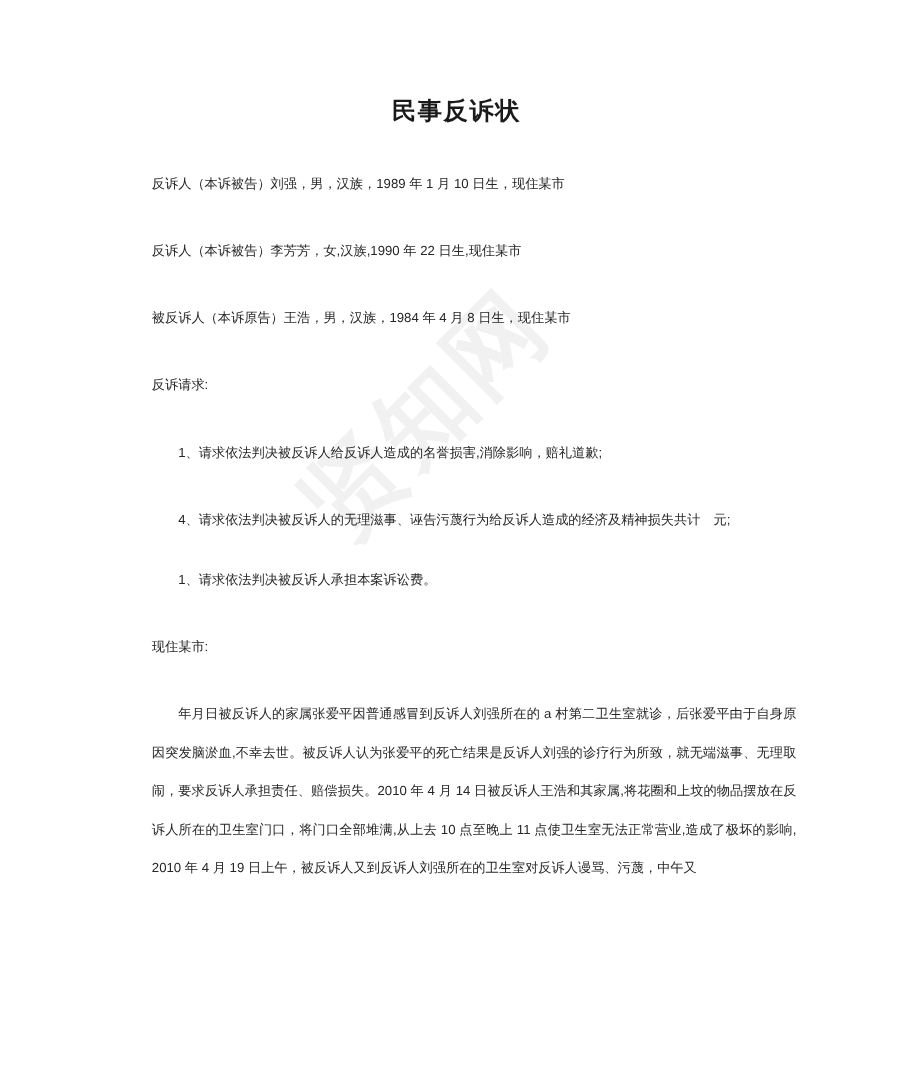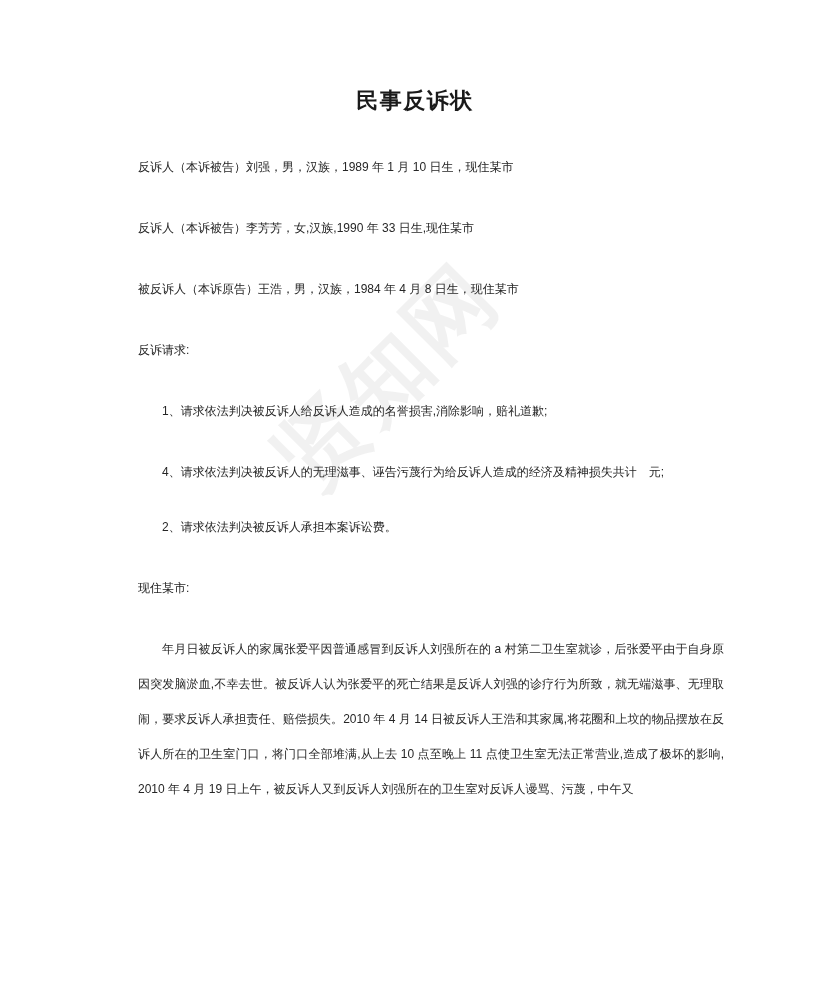--- a/index.html
+++ b/index.html
@@ -108,30 +108,30 @@
 </div>
 
 <div id="page">
 
   <div class="doc-title">民事反诉状</div>
 
   <div class="body-block">
 
     <p class="para spaced">反诉人（本诉被告）刘强，男，汉族，1989 年 1 月 10 日生，现住某市</p>
 
-    <p class="para spaced">反诉人（本诉被告）李芳芳，女,汉族,1990 年 33 日生,现住某市</p>
+    <p class="para spaced">反诉人（本诉被告）李芳芳，女,汉族,1990 年 22 日生,现住某市</p>
 
     <p class="para spaced">被反诉人（本诉原告）王浩，男，汉族，1984 年 4 月 8 日生，现住某市</p>
 
     <p class="para spaced">反诉请求:</p>
 
     <p class="para indent2 item">1、请求依法判决被反诉人给反诉人造成的名誉损害,消除影响，赔礼道歉;</p>
 
     <p class="para indent2 item-tight">4、请求依法判决被反诉人的无理滋事、诬告污蔑行为给反诉人造成的经济及精神损失共计　元;</p>
 
-    <p class="para indent2 item">2、请求依法判决被反诉人承担本案诉讼费。</p>
+    <p class="para indent2 item">1、请求依法判决被反诉人承担本案诉讼费。</p>
 
     <p class="para spaced">现住某市:</p>
 
     <p class="para body-para">年月日被反诉人的家属张爱平因普通感冒到反诉人刘强所在的 a 村第二卫生室就诊，后张爱平由于自身原因突发脑淤血,不幸去世。被反诉人认为张爱平的死亡结果是反诉人刘强的诊疗行为所致，就无端滋事、无理取闹，要求反诉人承担责任、赔偿损失。2010 年 4 月 14 日被反诉人王浩和其家属,将花圈和上坟的物品摆放在反诉人所在的卫生室门口，将门口全部堆满,从上去 10 点至晚上 11 点使卫生室无法正常营业,造成了极坏的影响, 2010 年 4 月 19 日上午，被反诉人又到反诉人刘强所在的卫生室对反诉人谩骂、污蔑，中午又</p>
 
   </div>
 </div>
 
 </body></html>

